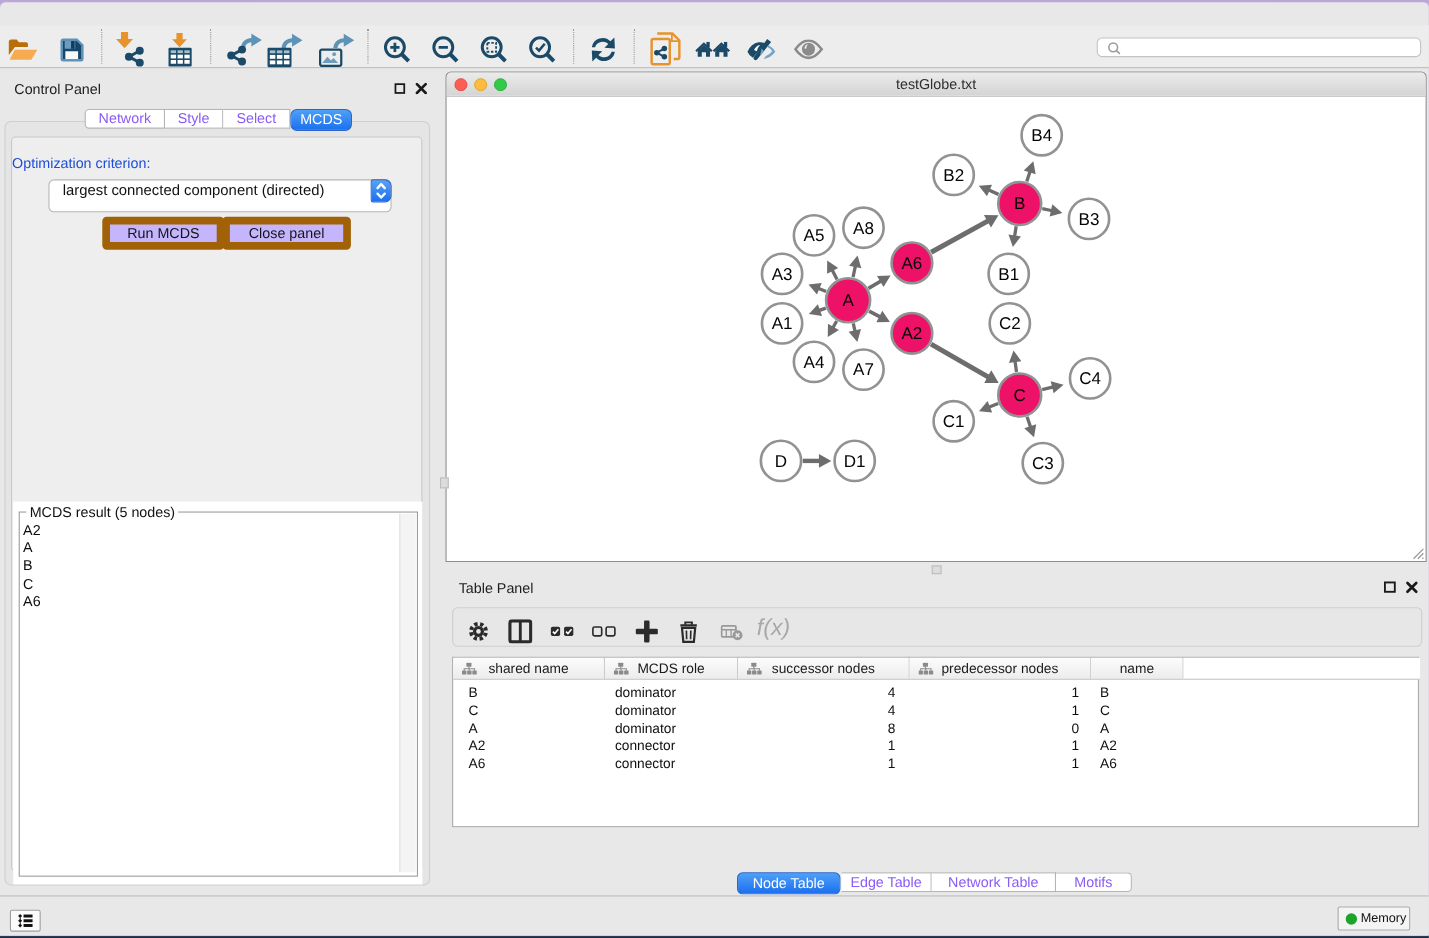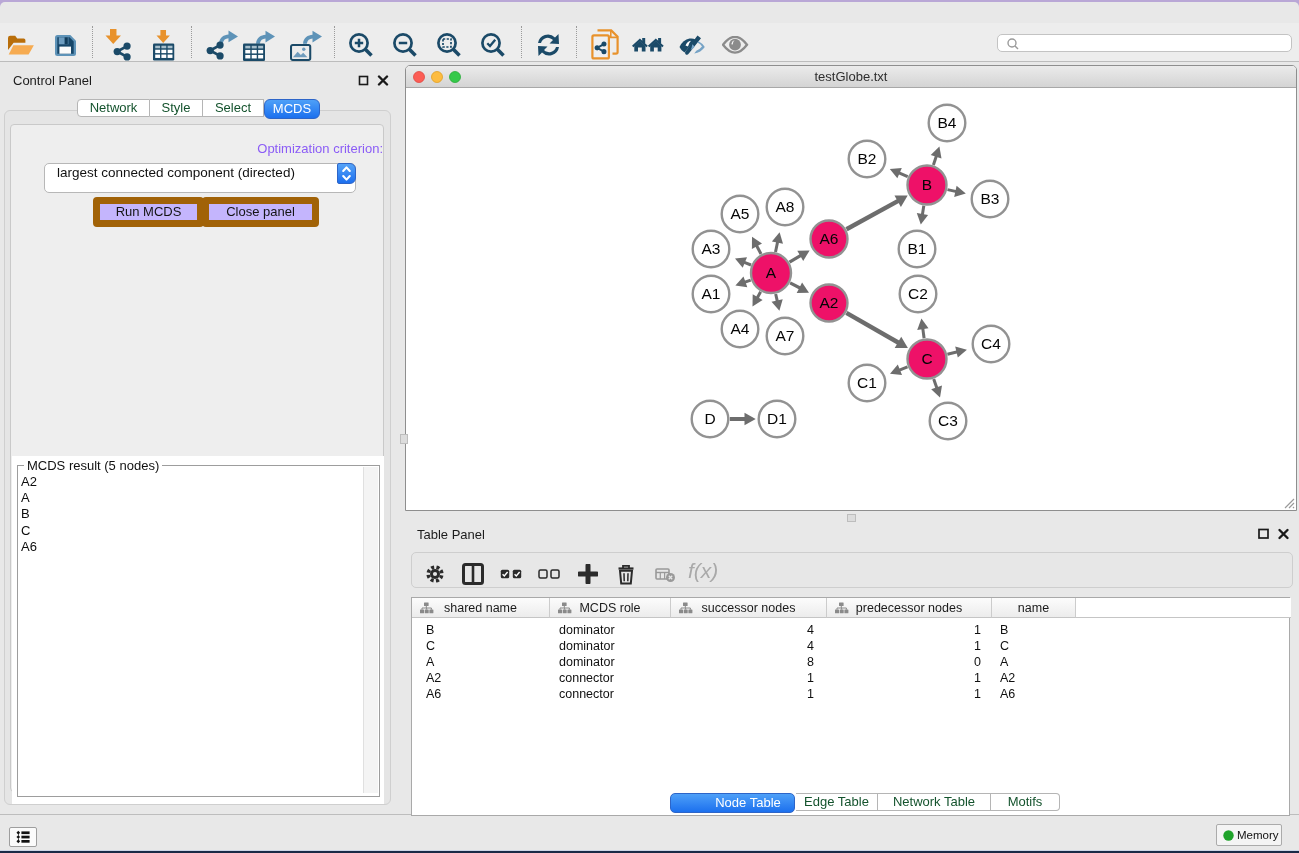--- a/index.html
+++ b/index.html
@@ -13,21 +13,21 @@
   #titlebar .t{position:absolute;left:0;right:0;top:3px;text-align:center;
        font-size:13px;color:#3e3e3e;}
   #toolbar{position:absolute;left:0;top:21px;width:1299px;height:38px;background:#ededed;
        border-bottom:1px solid #bcbcbc;}
   .vsep{position:absolute;top:3px;height:32px;width:0;border-left:1px dotted #9b9b9b;}
   #searchbox{position:absolute;left:997px;top:11px;width:293px;height:16px;background:#fff;
        border:1px solid #c3c3c3;border-radius:5px;}
   .ptitle{font-size:13px;color:#1c1c1c;}
   
   .tabrow{position:absolute;display:flex;z-index:6;}
-  .tab{height:16px;line-height:16px;padding:0;text-align:center;font-size:13px;color:#14532d;
+  .tab{height:16px;line-height:16px;padding:0;text-align:center;font-size:13px;color:#8b5cf6;
        background:#fff;border:1px solid #b5b5b5;border-left:none;}
   .tab.first{border-left:1px solid #b5b5b5;border-radius:4px 0 0 4px;}
   .tab.sel{background:linear-gradient(#4ea0f8,#1c70ee);color:#fff;border:1px solid #2d65c8;
        border-radius:6px;height:18px;line-height:18px;margin-top:-0.5px;}
   
   #cp-outer{position:absolute;left:4px;top:108px;width:385px;height:693px;
        background:#e5e5e5;border:1px solid #cfcfcf;border-radius:6px;}
   #cp-inner{position:absolute;left:5px;top:13px;width:372px;height:666px;
        background:#eeeeee;border:1px solid #c9c9c9;border-radius:4px;}
   .btn{position:absolute;background:#c4b5fd;border:7px solid #a16207;border-radius:4px;
@@ -40,21 +40,21 @@
   
   #netwin{position:absolute;left:405px;top:63px;width:892px;height:446px;
        background:#fff;border:1px solid #8e8e8e;border-radius:5px 5px 0 0;box-sizing:border-box;}
   #nettitle{position:absolute;left:0;top:0;width:100%;height:21px;
        background:linear-gradient(#ebebeb,#d4d4d4);border-bottom:1px solid #a8a8a8;
        border-radius:4px 4px 0 0;text-decoration:underline;}
   #nettitle .t{position:absolute;left:0;right:0;top:3px;text-align:center;font-size:13px;color:#2e2e2e;}
   
   #tp-toolbar{position:absolute;left:411px;top:550px;width:882px;height:36px;
        background:#e7e7e7;border:1px solid #cecece;border-radius:5px;box-sizing:border-box;}
-  #tbl{position:absolute;left:411px;top:595px;width:879px;height:219px;background:#fff;
+  #tbl{position:absolute;left:411px;top:595px;width:879px;height:155px;background:#fff;
        border:1px solid #a9a9a9;box-sizing:border-box;}
   .th{position:absolute;top:0;height:20px;background:linear-gradient(#fcfcfc,#ececec);
       border-right:1px solid #cccccc;border-bottom:1px solid #c5c5c5;box-sizing:border-box;
       font-size:12.5px;color:#1b1b1b;text-align:center;line-height:20px;}
   .td{position:absolute;font-size:12.5px;color:#101010;height:16px;line-height:16px;}
 </style></head>
 <body>
 <div id="win">
   <div id="toolbar">
     <svg class="abs" style="left:7px;top:11px" width="28" height="22">
@@ -217,21 +217,21 @@
 
   <div class="tabrow" style="left:77px;top:97px">
     <div class="tab first" style="width:71px">Network</div>
     <div class="tab" style="width:52px">Style</div>
     <div class="tab" style="width:60px">Select</div>
     <div class="tab sel" style="width:54px;margin-left:0">MCDS</div>
   </div>
 
   <div id="cp-outer">
     <div id="cp-inner">
-      <div class="abs" style="left:0;width:372px;top:16px;text-align:right;font-size:13px;color:#8b5cf6">Optimization criterion:</div>
+      <div class="abs" style="left:0;width:372px;top:16px;text-align:left;font-size:13px;color:#1d4ed8">Optimization criterion:</div>
 
       <div class="abs" style="left:33px;top:38px;width:312px;height:30px;background:#fff;border:1px solid #b7b7b7;border-radius:5px;box-sizing:border-box;">
         <div class="abs" style="left:12px;top:1px;font-size:13.5px;color:#111">largest connected component (directed)</div>
         <div class="abs" style="right:-1px;top:-1px;width:17px;height:19px;background:linear-gradient(#55a3f8,#1d6fee);border-radius:2px 6px 6px 2px;border:1px solid #2d65c8;">
           <svg width="17" height="19" style="display:block">
             <path d="M5.2 7 L8.5 3.4 L11.8 7" fill="none" stroke="#fff" stroke-width="2.1" stroke-linecap="round" stroke-linejoin="round"></path>
             <path d="M5.2 12 L8.5 15.6 L11.8 12" fill="none" stroke="#fff" stroke-width="2.1" stroke-linecap="round" stroke-linejoin="round"></path>
           </svg>
         </div>
       </div>
@@ -476,18 +476,18 @@
     <div class="td" style="left:415px;width:154px;top:71.8px;text-align:right">1</div>
     <div class="td" style="left:588px;top:71.8px">A2</div>
     <div class="td" style="left:14px;top:87.9px">A6</div>
     <div class="td" style="left:147px;top:87.9px">connector</div>
     <div class="td" style="left:259px;width:143px;top:87.9px;text-align:right">1</div>
     <div class="td" style="left:415px;width:154px;top:87.9px;text-align:right">1</div>
     <div class="td" style="left:588px;top:87.9px">A6</div>
   </div>
 
   <div class="tabrow" style="left:670px;top:791px">
-    <div class="tab sel" style="width:92px;border-radius:5px;padding-left:31px;">Node Table</div>
+    <div class="tab sel" style="width:92px;border-radius:5px;">Node Table</div>
     <div class="tab" style="width:81px;margin-left:1px;">Edge Table</div>
     <div class="tab" style="width:112px">Network Table</div>
     <div class="tab" style="width:68px;border-radius:0 4px 4px 0;">Motifs</div>
   </div>
 </div>
 
 </body></html>

